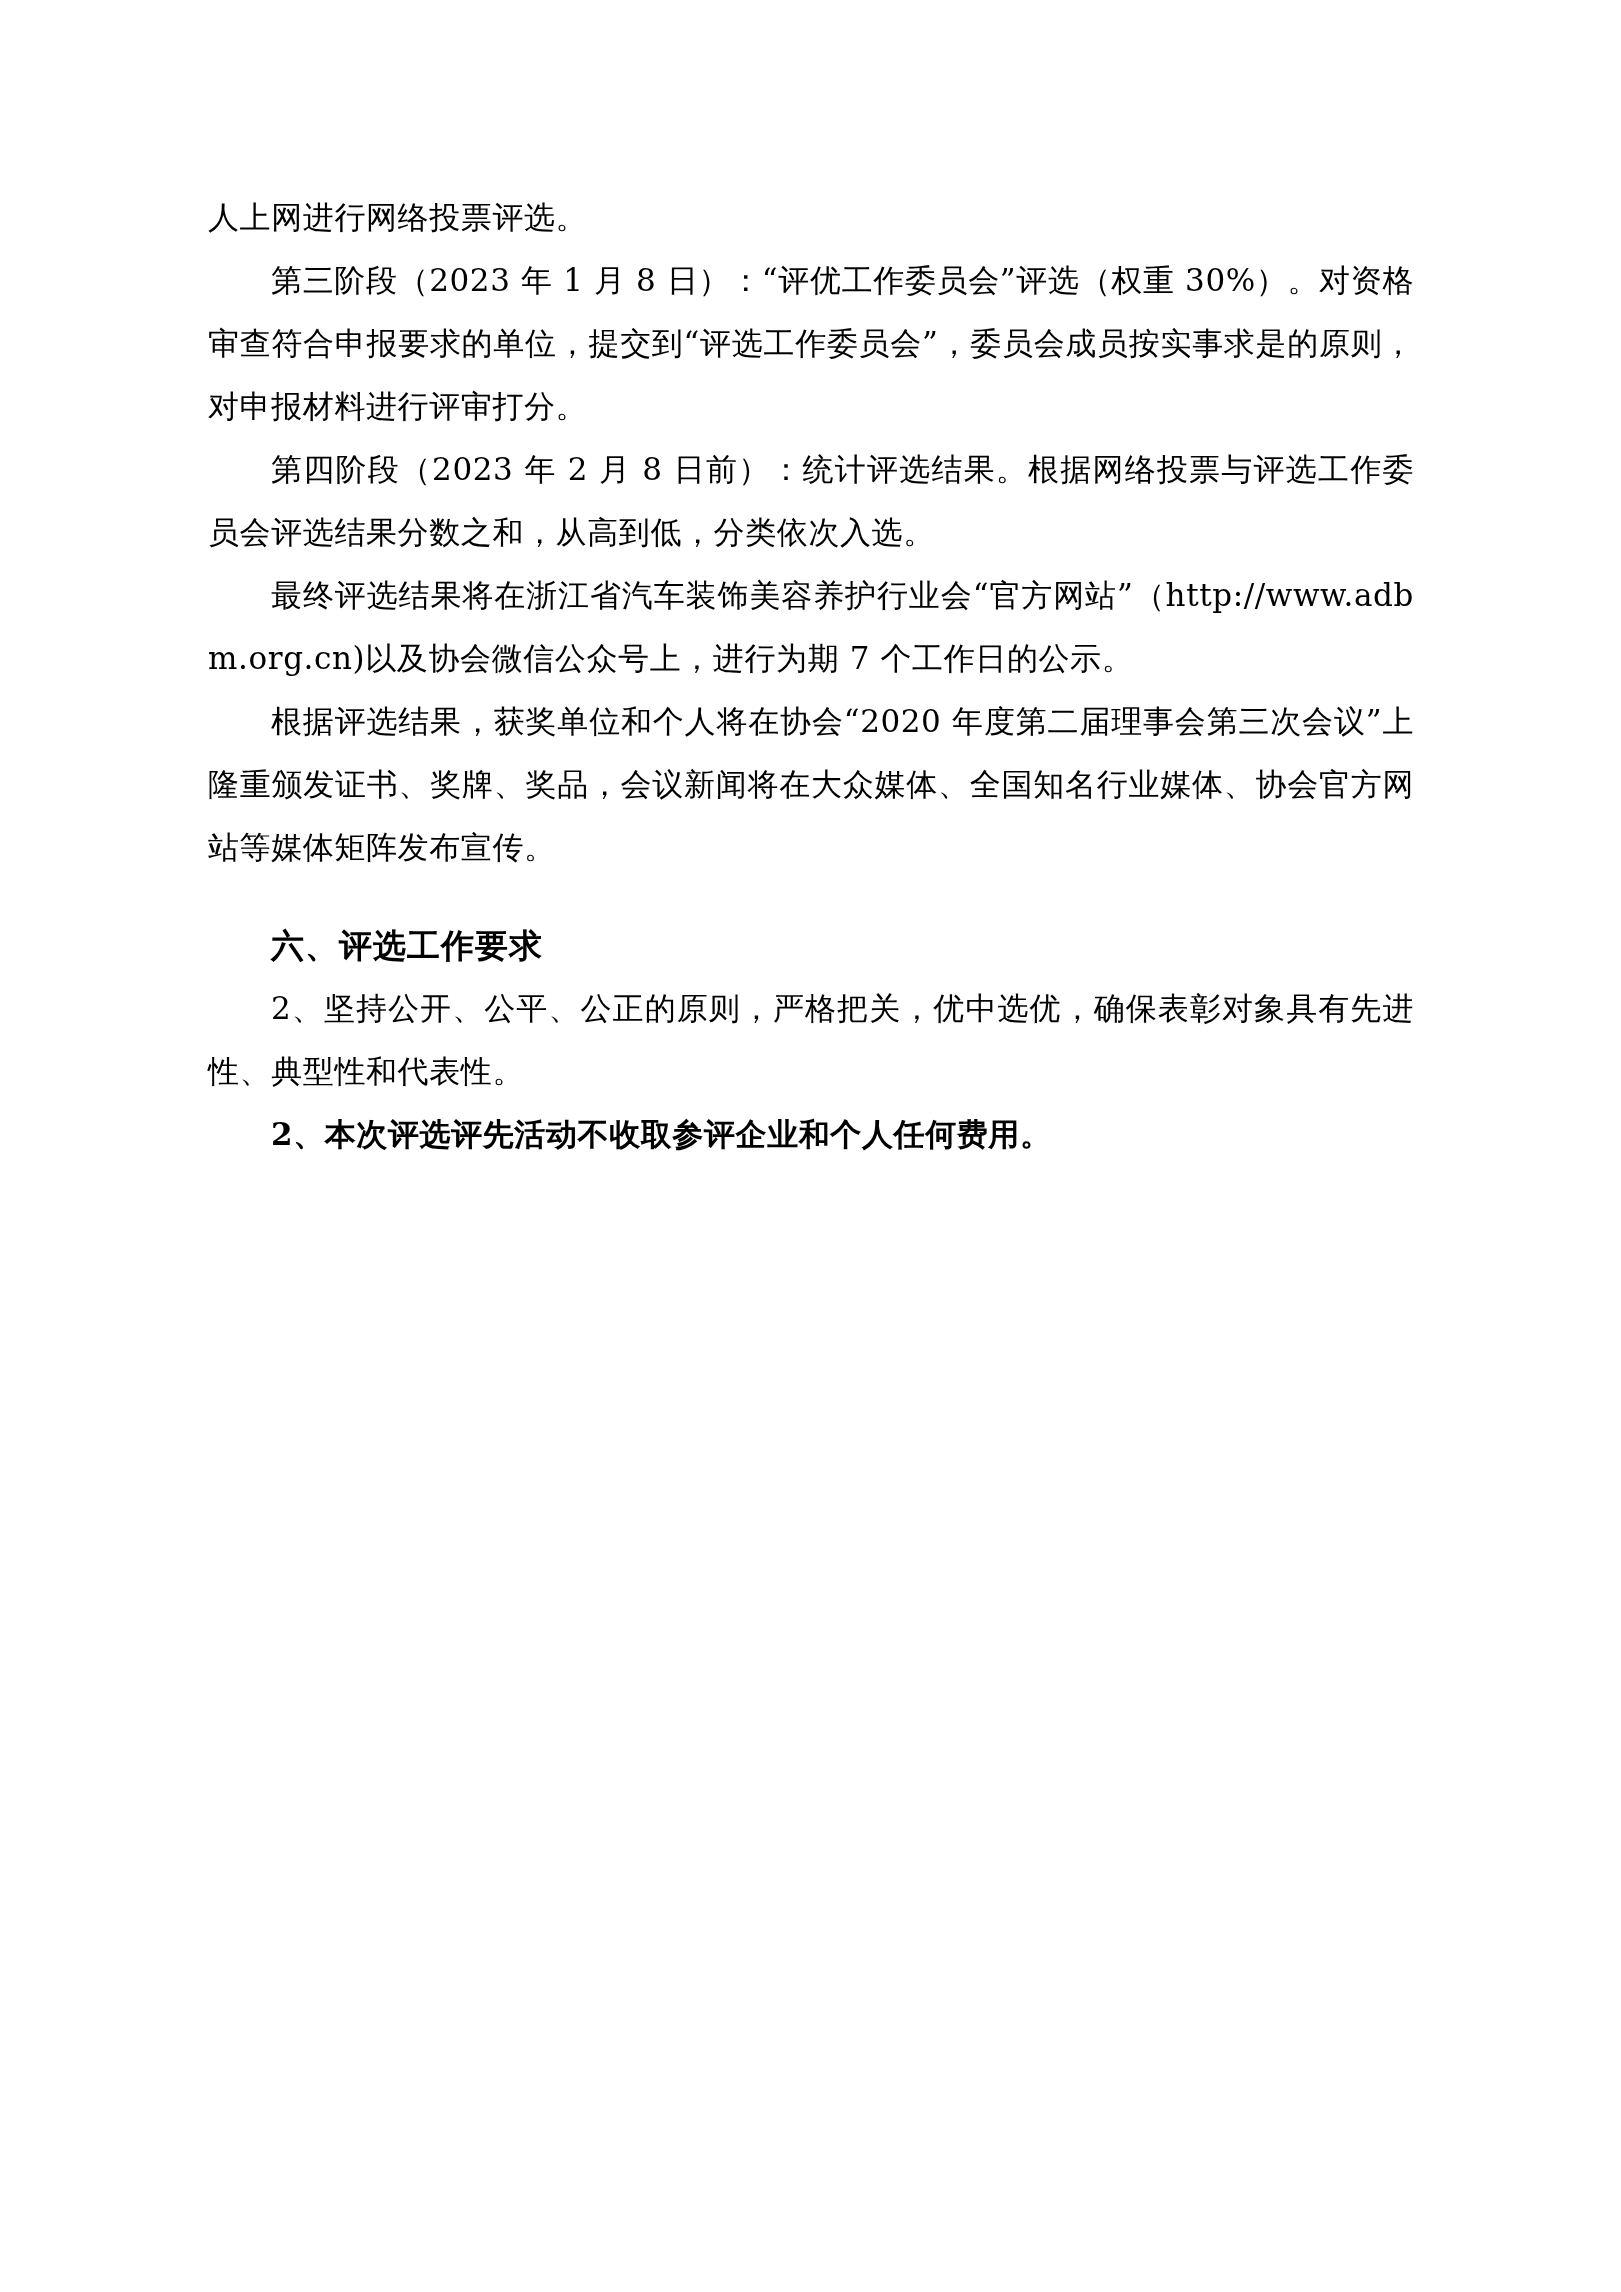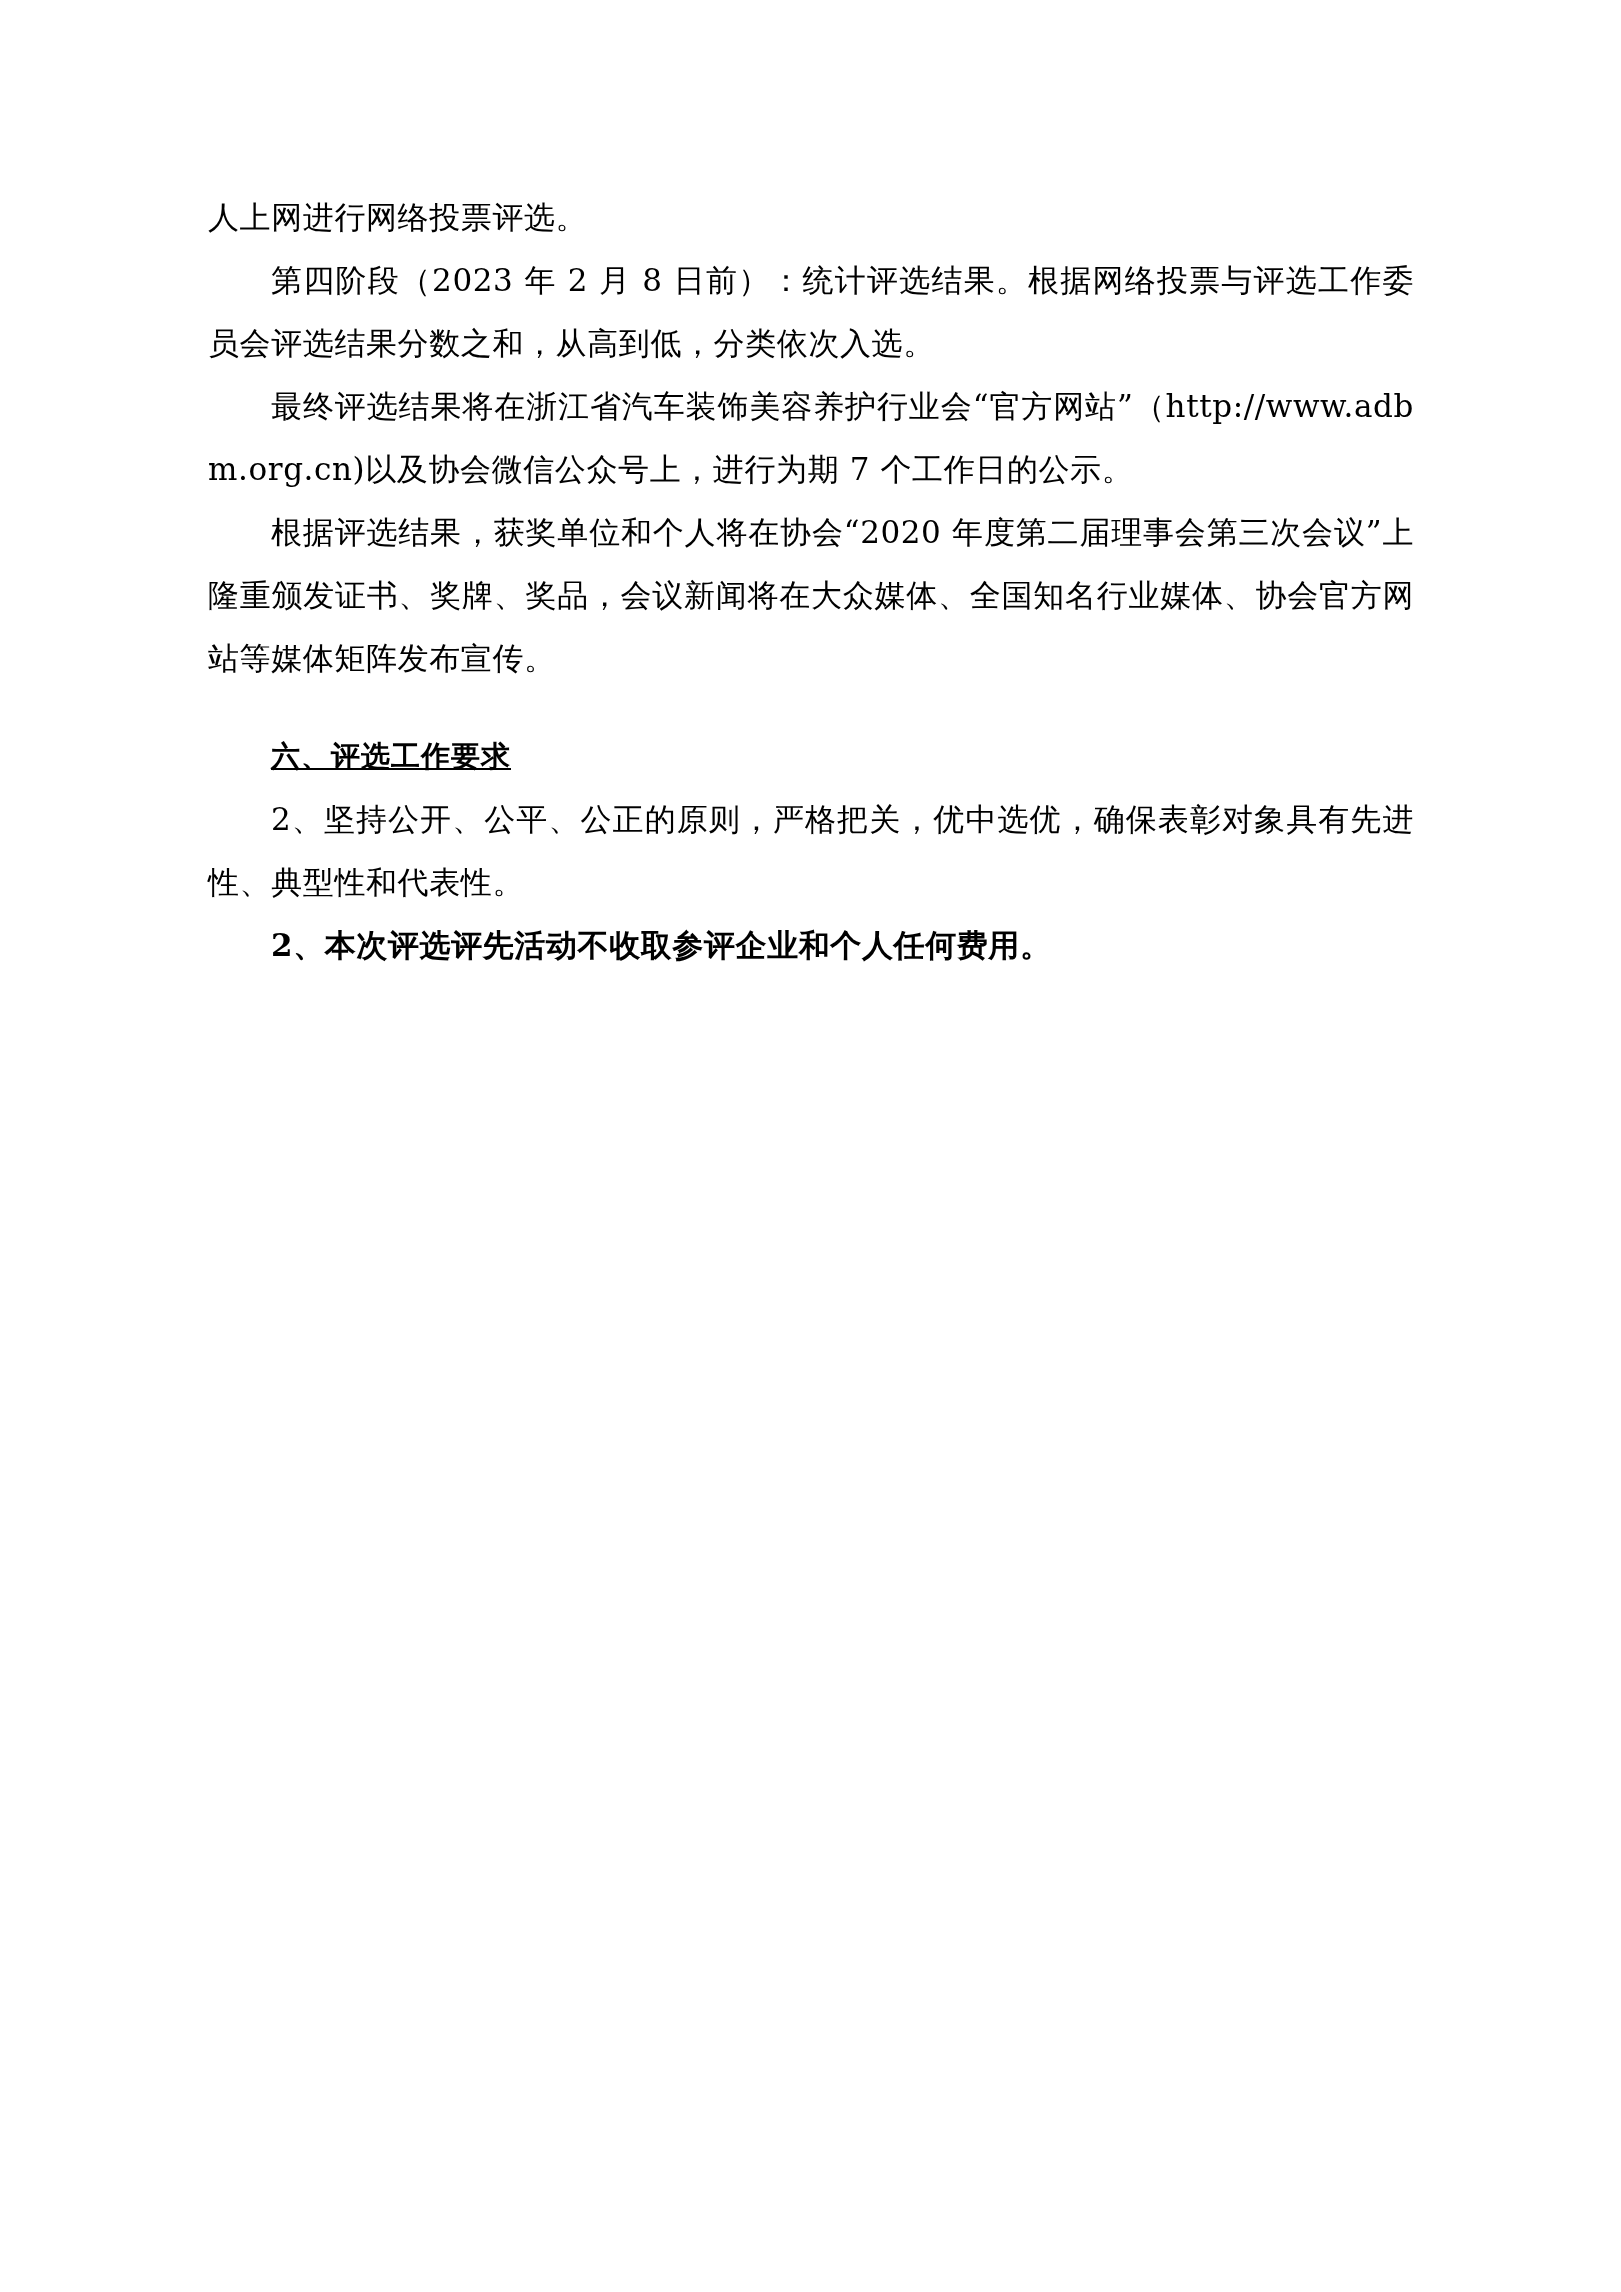--- a/index.html
+++ b/index.html
@@ -35,37 +35,37 @@
   }
   p.indent {
     text-indent: 63px;
   }
   p.heading-num {
     text-indent: 63px;
     font-weight: bold;
   }
   h2.section {
     margin: 0;
-    font-size: 29px;
+    font-size: 33px;
     line-height: 63px;
     font-weight: bold;
     text-indent: 63px;
     letter-spacing: 1px;
-    text-decoration: underline;
   }
   .gap-lg { height: 35px; }
 </style>
 </head>
 <body>
 
 <div class="page">
   <div class="content">
 
     <p class="plain">人上网进行网络投票评选。</p>
 
+    <p class="indent">第三阶段（2023 年 1 月 8 日）：“评优工作委员会”评选（权重 30%）。对资格审查符合申报要求的单位，提交到“评选工作委员会”，委员会成员按实事求是的原则，对申报材料进行评审打分。</p>
 
     <p class="indent">第四阶段（2023 年 2 月 8 日前）：统计评选结果。根据网络投票与评选工作委员会评选结果分数之和，从高到低，分类依次入选。</p>
 
 
     <p class="indent">最终评选结果将在浙江省汽车装饰美容养护行业会“官方网站”（http://www.adbm.org.cn)以及协会微信公众号上，进行为期 7 个工作日的公示。</p>
 
 
     <p class="indent">根据评选结果，获奖单位和个人将在协会“2020 年度第二届理事会第三次会议”上隆重颁发证书、奖牌、奖品，会议新闻将在大众媒体、全国知名行业媒体、协会官方网站等媒体矩阵发布宣传。</p>
 
     <div class="gap-lg"></div>

